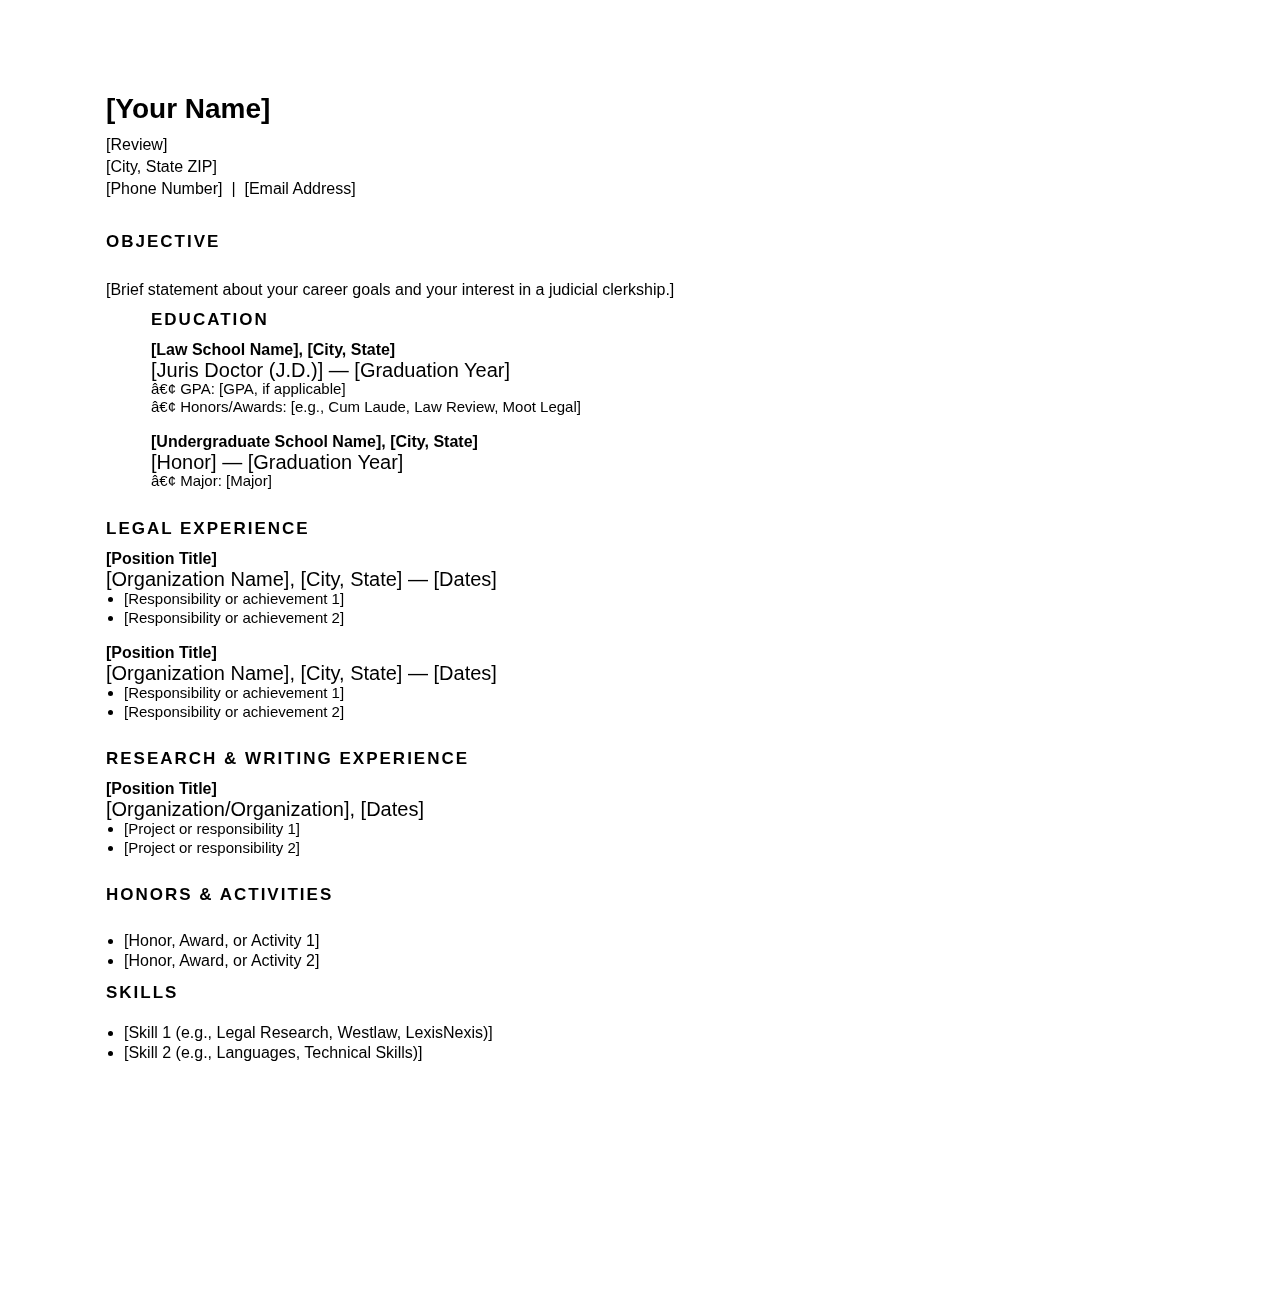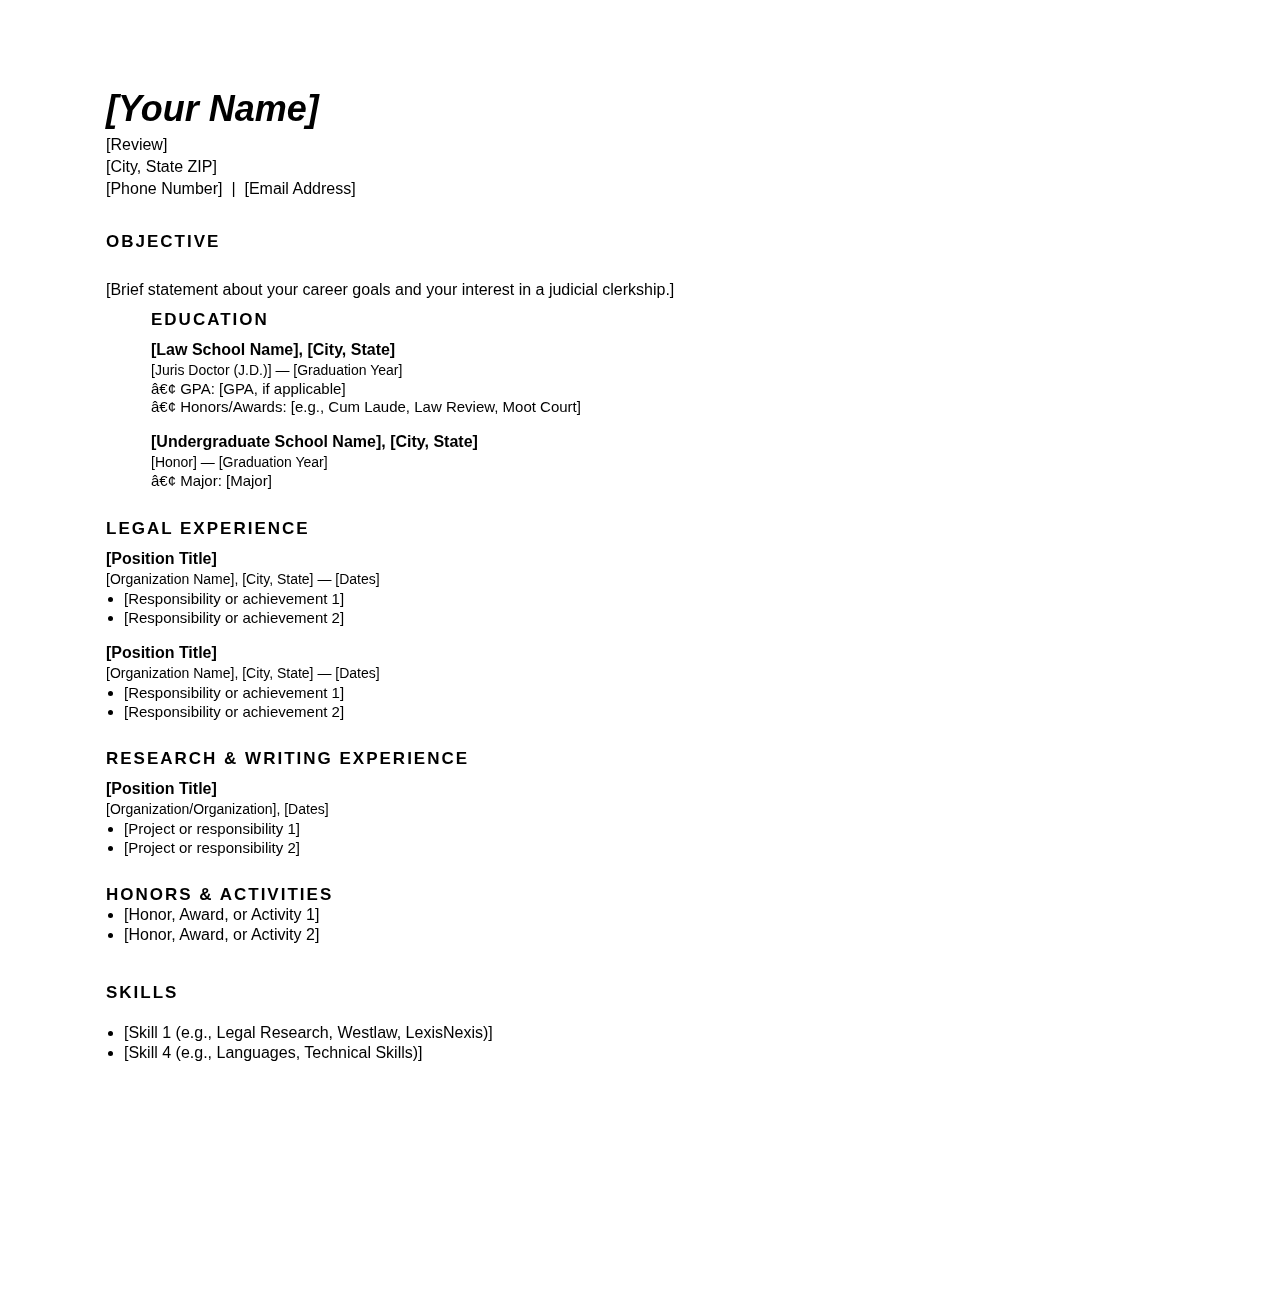--- a/index.html
+++ b/index.html
@@ -15,25 +15,24 @@
       color: #000000;
       overflow: hidden;
     }
     .page {
       position: absolute;
       left: 106px;
       top: 90px;
       width: 1080px;
     }
     .name {
-      font-size: 36px;
+      font-size: 28px;
       font-weight: bold;
       line-height: 38px;
       margin: 0 0 6px 0;
-      font-style: italic;
     }
     .contact-line {
       font-size: 16px;
       line-height: 22px;
     }
     .section-heading {
       font-size: 17px;
       font-weight: bold;
       letter-spacing: 2px;
       line-height: 20px;
@@ -46,21 +45,21 @@
     .para {
       font-size: 16px;
       line-height: 20px;
     }
     .entry-title {
       font-size: 16px;
       font-weight: bold;
       line-height: 20px;
     }
     .entry-sub {
-      font-size: 14px;
+      font-size: 20px;
       line-height: 20px;
     }
     .entry-detail {
       font-size: 15px;
       line-height: 18px;
     }
     ul.bullets {
       list-style: none;
       margin: 0;
       padding: 0;
@@ -102,21 +101,21 @@
     <div class="section-heading">OBJECTIVE</div>
     <div class="para" style="margin-top:28px;">[Brief statement about your career goals and your interest in a judicial clerkship.]</div>
   </div>
 
   <div class="section" style="top:220px;margin-left:45px;">
     <div class="section-heading">EDUCATION</div>
     <div style="margin-top:10px;">
       <div class="entry-title">[Law School Name], [City, State]</div>
       <div class="entry-sub">[Juris Doctor (J.D.)] — [Graduation Year]</div>
       <div class="entry-detail">â€¢ GPA: [GPA, if applicable]</div>
-      <div class="entry-detail">â€¢ Honors/Awards: [e.g., Cum Laude, Law Review, Moot Court]</div>
+      <div class="entry-detail">â€¢ Honors/Awards: [e.g., Cum Laude, Law Review, Moot Legal]</div>
     </div>
     <div style="margin-top:16px;">
       <div class="entry-title">[Undergraduate School Name], [City, State]</div>
       <div class="entry-sub">[Honor] — [Graduation Year]</div>
       <div class="entry-detail">â€¢ Major: [Major]</div>
     </div>
   </div>
 
   <div class="section" style="top:429px;">
     <div class="section-heading">LEGAL EXPERIENCE</div>
@@ -145,27 +144,27 @@
       <div class="entry-sub">[Organization/Organization], [Dates]</div>
       <ul class="bullets">
         <li>[Project or responsibility 1]</li>
         <li>[Project or responsibility 2]</li>
       </ul>
     </div>
   </div>
 
   <div class="section" style="top:795px;">
     <div class="section-heading">HONORS &amp; ACTIVITIES</div>
-    <ul class="bullets large" style="margin-top:0;">
+    <ul class="bullets large" style="margin-top:26px;">
       <li>[Honor, Award, or Activity 1]</li>
       <li>[Honor, Award, or Activity 2]</li>
     </ul>
   </div>
 
   <div class="section" style="top:893px;">
     <div class="section-heading">SKILLS</div>
     <ul class="bullets large" style="margin-top:20px;">
       <li>[Skill 1 (e.g., Legal Research, Westlaw, LexisNexis)]</li>
-      <li>[Skill 4 (e.g., Languages, Technical Skills)]</li>
+      <li>[Skill 2 (e.g., Languages, Technical Skills)]</li>
     </ul>
   </div>
 
 </div>
 
 </body></html>

